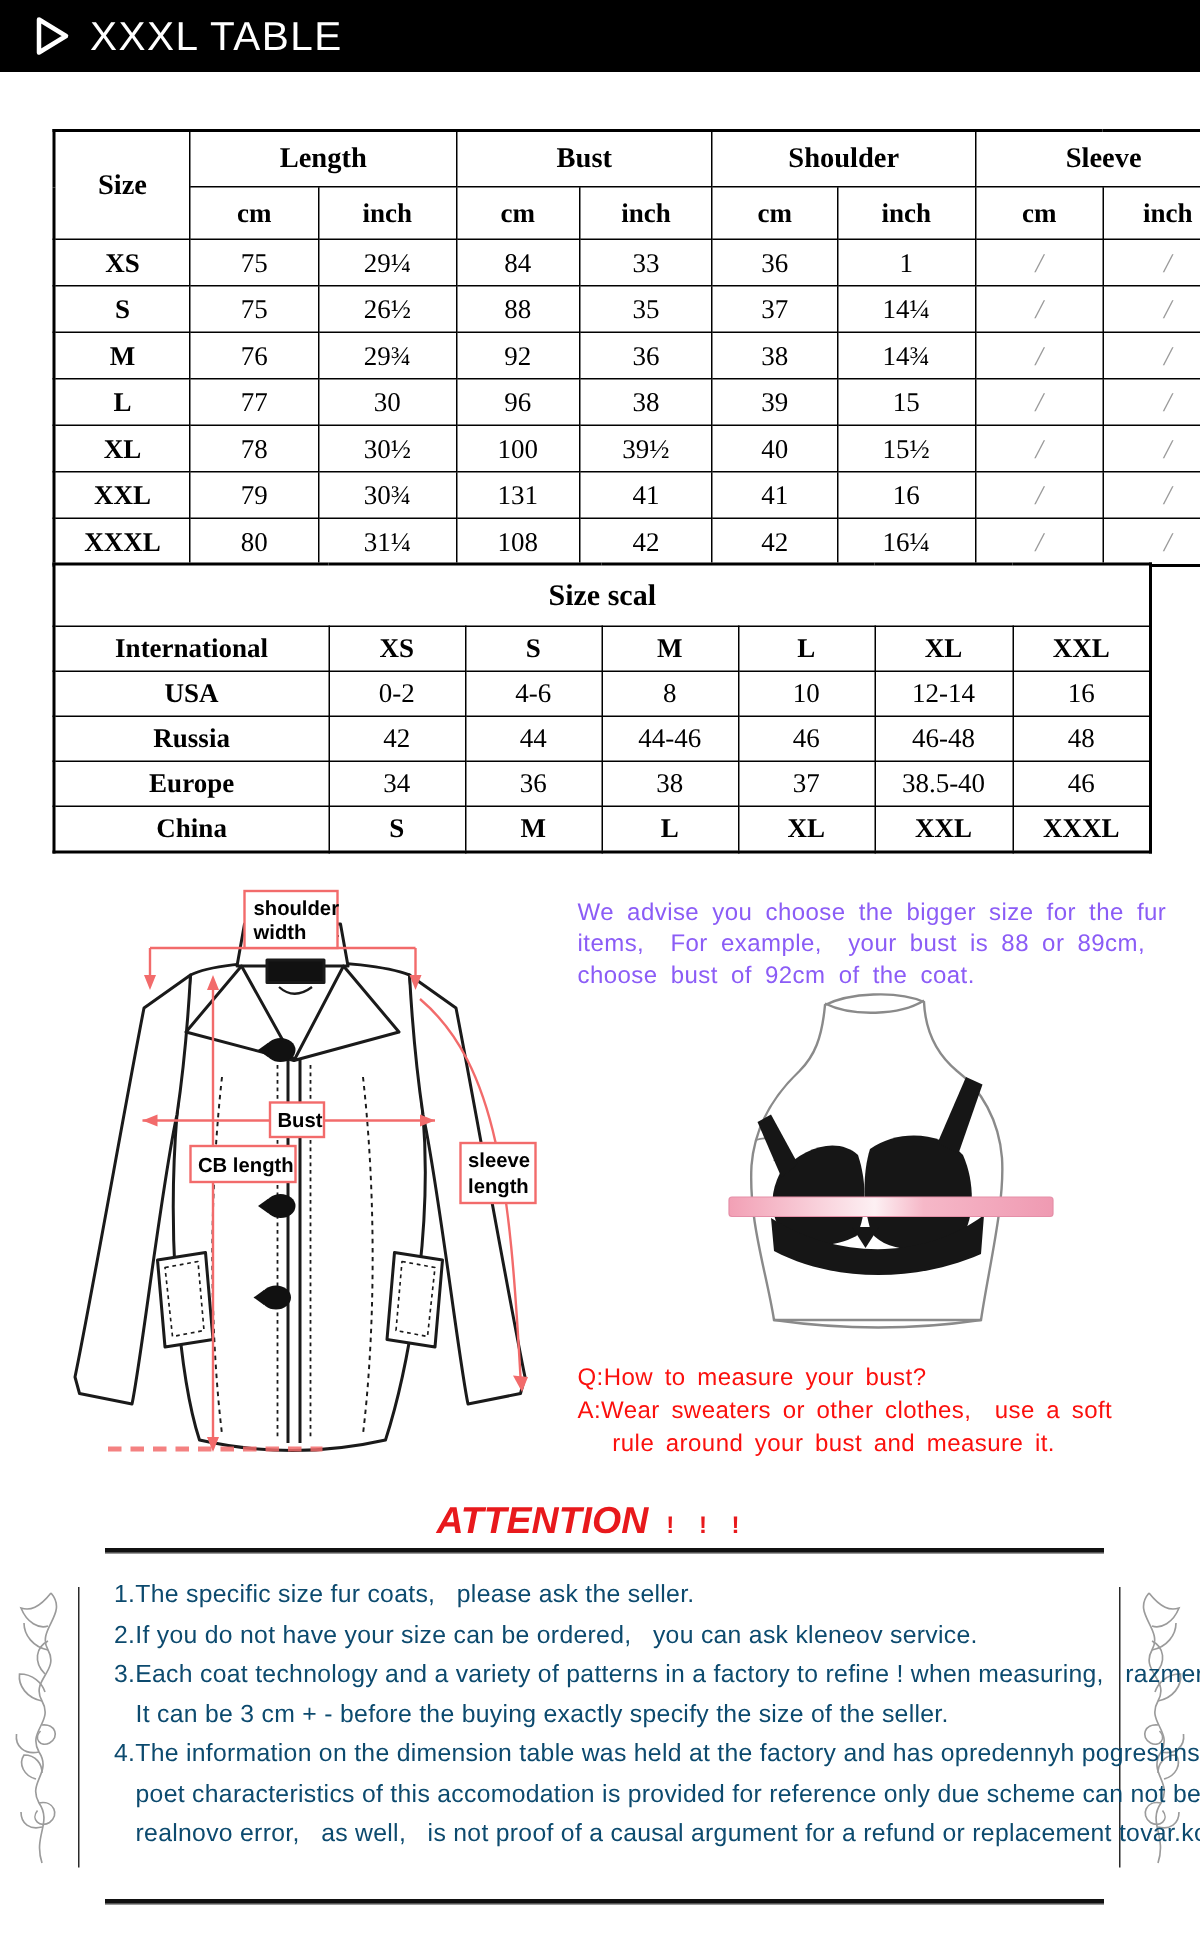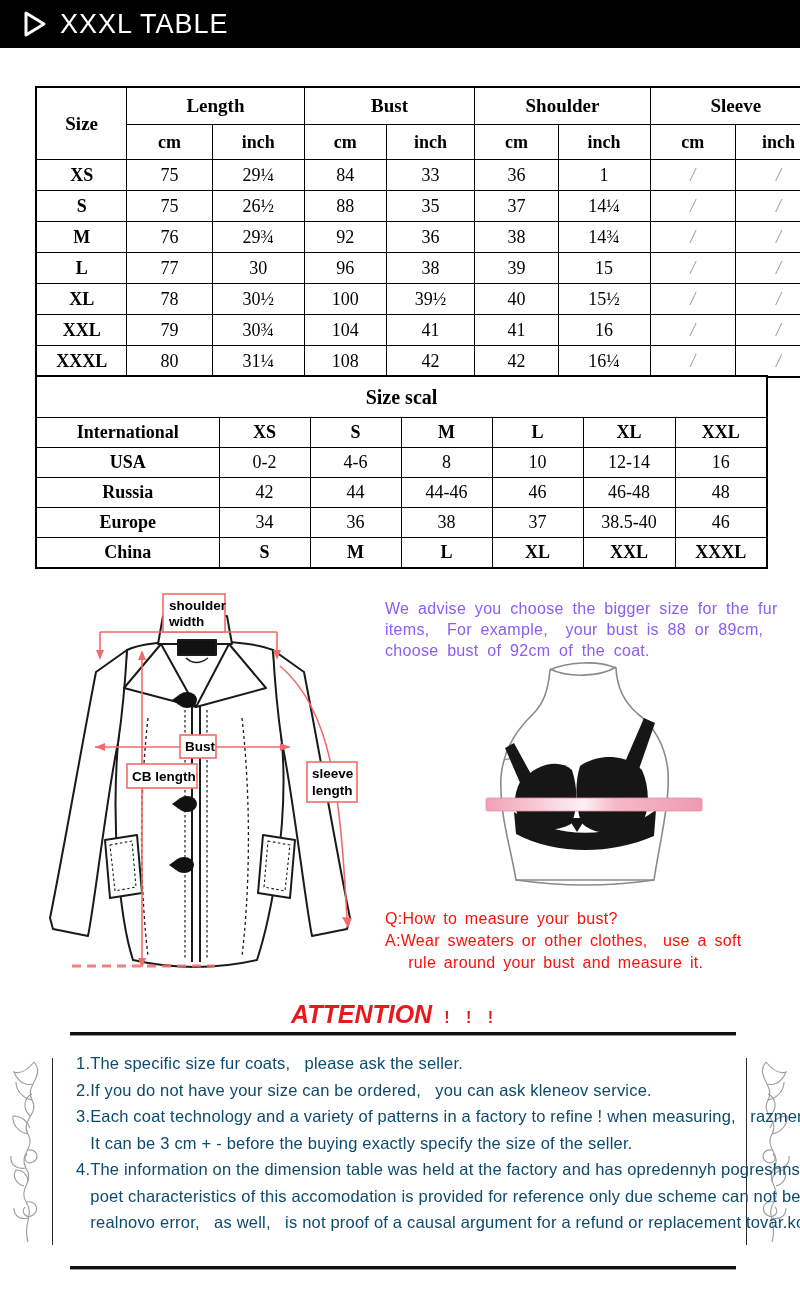--- a/index.html
+++ b/index.html
@@ -153,21 +153,21 @@
           <td>39½</td>
           <td>40</td>
           <td>15½</td>
           <td class="slash">/</td>
           <td class="slash">/</td>
         </tr>
         <tr>
           <td>XXL</td>
           <td>79</td>
           <td>30¾</td>
-          <td>104</td>
+          <td>131</td>
           <td>41</td>
           <td>41</td>
           <td>16</td>
           <td class="slash">/</td>
           <td class="slash">/</td>
         </tr>
         <tr>
           <td>XXXL</td>
           <td>80</td>
           <td>31¼</td>

